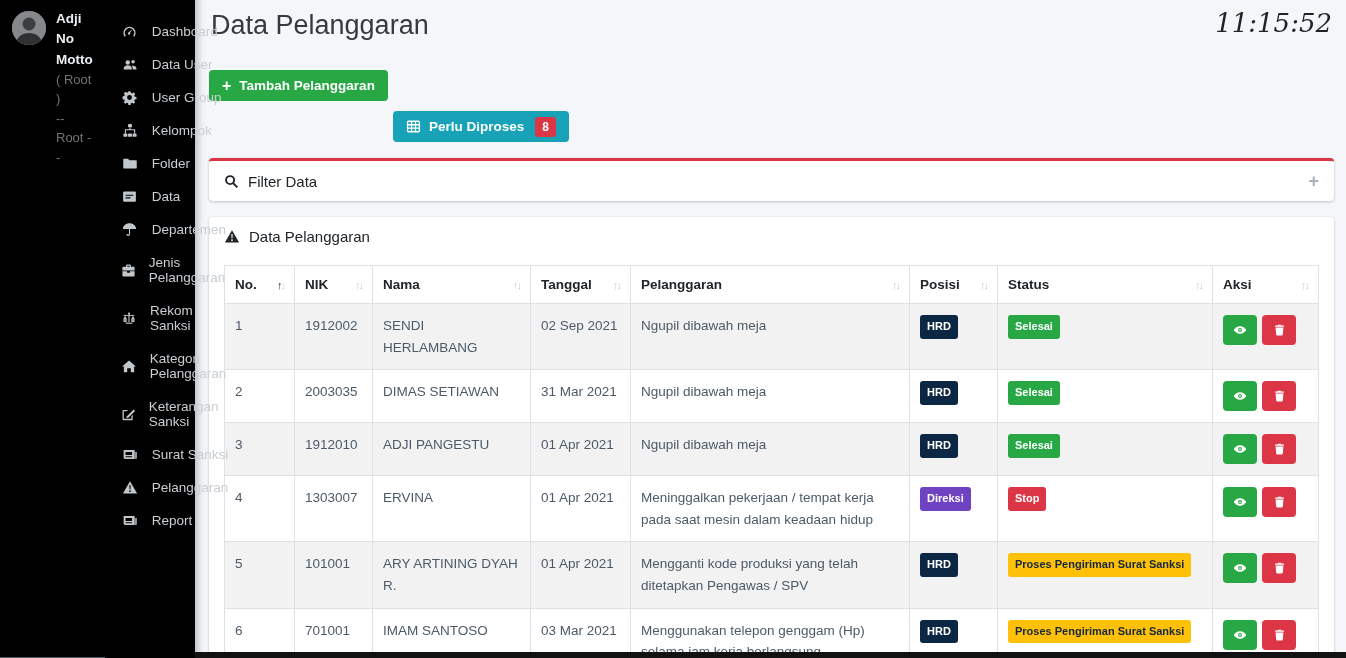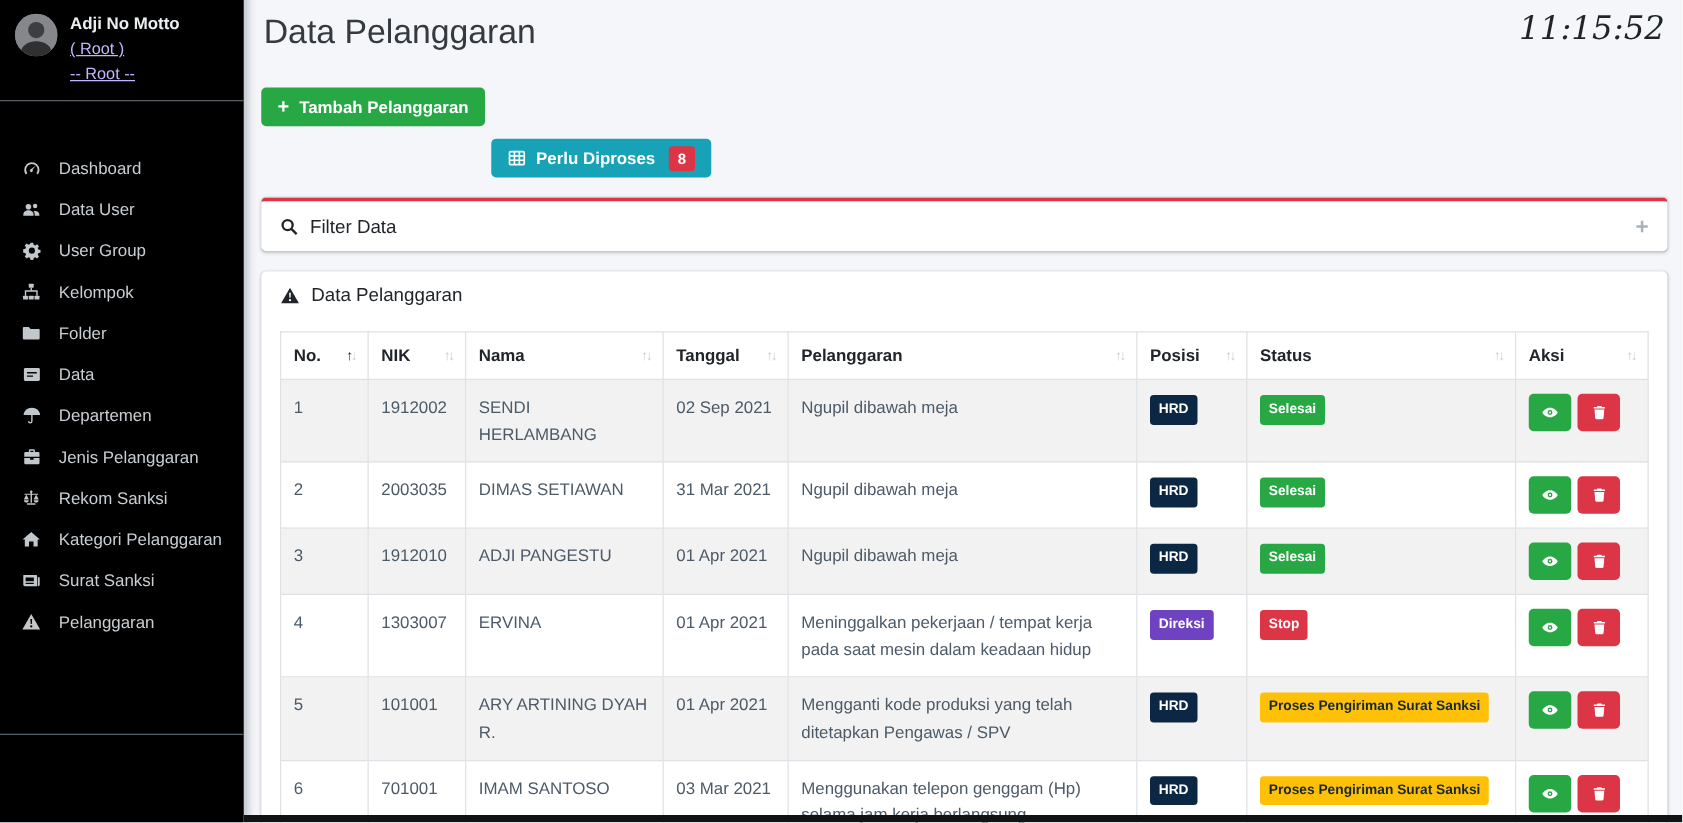--- a/index.html
+++ b/index.html
@@ -4,26 +4,26 @@
 <style>
   * { box-sizing: border-box; }
   html,body { margin:0; padding:0; }
   body {
     width:1346px; height:658px; overflow:hidden;
     display:flex;
     font-family:"Liberation Sans", sans-serif;
     background:#f4f6f9;
   }
   
-  .sidebar{ width:195px; min-width:195px; background:#000; color:#c9ced3; display:flex; flex-direction:column; z-index:5;gap:22px; }
+  .sidebar{ width:195px; min-width:195px; background:#000; color:#c9ced3; display:flex; flex-direction:row; z-index:5; }
   .user-panel{ display:flex; gap:10px; padding:9px 12px 12px 12px; border-bottom:1px solid #565e66; }
   .avatar{ width:34px; height:34px; border-radius:50%; background:#77797c; overflow:hidden; flex-shrink:0; margin-top:2px; }
   .user-info{ font-size:13px; line-height:1.5; }
   .user-name{ color:#eceff2; font-weight:700; font-size:13.5px; }
-  .user-role,.user-group{ color:#c4b5fd;text-decoration:underline; }
+  .user-role,.user-group{ color:#737373; }
   .menu{ flex:1; padding:15px 0 0 0; }
   .menu-item{ display:flex; align-items:center; gap:13px; padding:9px 16px; font-size:13.5px; color:#c9ced3; cursor:pointer; text-decoration:none; }
   .mi-icon{ width:18px; display:flex; justify-content:center; align-items:center; color:#c2c7cc; }
   .mi-icon svg{ display:block; }
   .menu-divider{ border-top:1px solid #565e66; margin:8px 0 0 0; }
   
   .main{ flex:1; position:relative; overflow:hidden; }
   .left-strip{ position:absolute; left:0; top:0; bottom:0; width:11px;
     background:linear-gradient(to right,#c3c8ce,#eef0f3 65%,#f4f6f9); z-index:1; }
   .content{ position:relative; padding:0 12px 0 14px; z-index:2; }
@@ -168,36 +168,55 @@
       <a class="menu-item">
         <span class="mi-icon">
           <svg width="16" height="15" viewBox="0 0 16 16" fill="currentColor">
             <path d="M8 1.6 15.4 8h-1.9v6H9.9V9.8H6.1V14H2.5V8H.6z"></path>
           </svg>
         </span>
         <span class="mi-label">Kategori Pelanggaran</span>
       </a>
       <a class="menu-item">
         <span class="mi-icon">
+          <svg width="15" height="15" viewBox="0 0 16 16" fill="currentColor">
+            <path d="M12.5 8.2V13a1 1 0 0 1-1 1H2.6a1 1 0 0 1-1-1V4.1a1 1 0 0 1 1-1h4.8L6 4.5H3v8.1h8.1V9.6z"></path>
+            <path d="M6.3 9.9 13.5 2.7 15 4.2 7.8 11.4l-2.1.6z"></path>
+          </svg>
+        </span>
+        <span class="mi-label">Keterangan Sanksi</span>
+      </a>
+      <a class="menu-item">
+        <span class="mi-icon">
           <svg width="16" height="15" viewBox="0 0 16 16" fill="currentColor">
             <path d="M1.2 3.3h11a.8.8 0 0 1 .8.8v8.6H2.7a1.5 1.5 0 0 1-1.5-1.5z"></path>
             <path d="M13.6 5.2h1.6v6.3a1.3 1.3 0 0 1-1.6 1.2z"></path>
             <path fill="#000" d="M3.2 5.3h7v3.3h-7zM3.2 9.9h7v1h-7z"></path>
           </svg>
         </span>
         <span class="mi-label">Surat Sanksi</span>
       </a>
       <a class="menu-item">
         <span class="mi-icon">
           <svg width="16" height="15" viewBox="0 0 16 16" fill="currentColor">
             <path d="M8 1.2 15.6 14.4H.4z"></path>
             <path fill="#000" d="M7.25 5.6h1.5l-.25 4.2h-1zM8 10.8a1 1 0 1 0 0 2 1 1 0 0 0 0-2z"></path>
           </svg>
         </span>
         <span class="mi-label">Pelanggaran</span>
+      </a>
+      <a class="menu-item">
+        <span class="mi-icon">
+          <svg width="16" height="15" viewBox="0 0 16 16" fill="currentColor">
+            <path d="M1.2 3.3h11a.8.8 0 0 1 .8.8v8.6H2.7a1.5 1.5 0 0 1-1.5-1.5z"></path>
+            <path d="M13.6 5.2h1.6v6.3a1.3 1.3 0 0 1-1.6 1.2z"></path>
+            <path fill="#000" d="M3.2 5.3h7v3.3h-7zM3.2 9.9h7v1h-7z"></path>
+          </svg>
+        </span>
+        <span class="mi-label">Report</span>
       </a>
     </nav>
   <div class="menu-divider" style="margin-bottom:70px;"></div>
 </aside>
 
 <main class="main">
   <div class="left-strip"></div>
   <div class="content">
 
     <div class="page-header">

